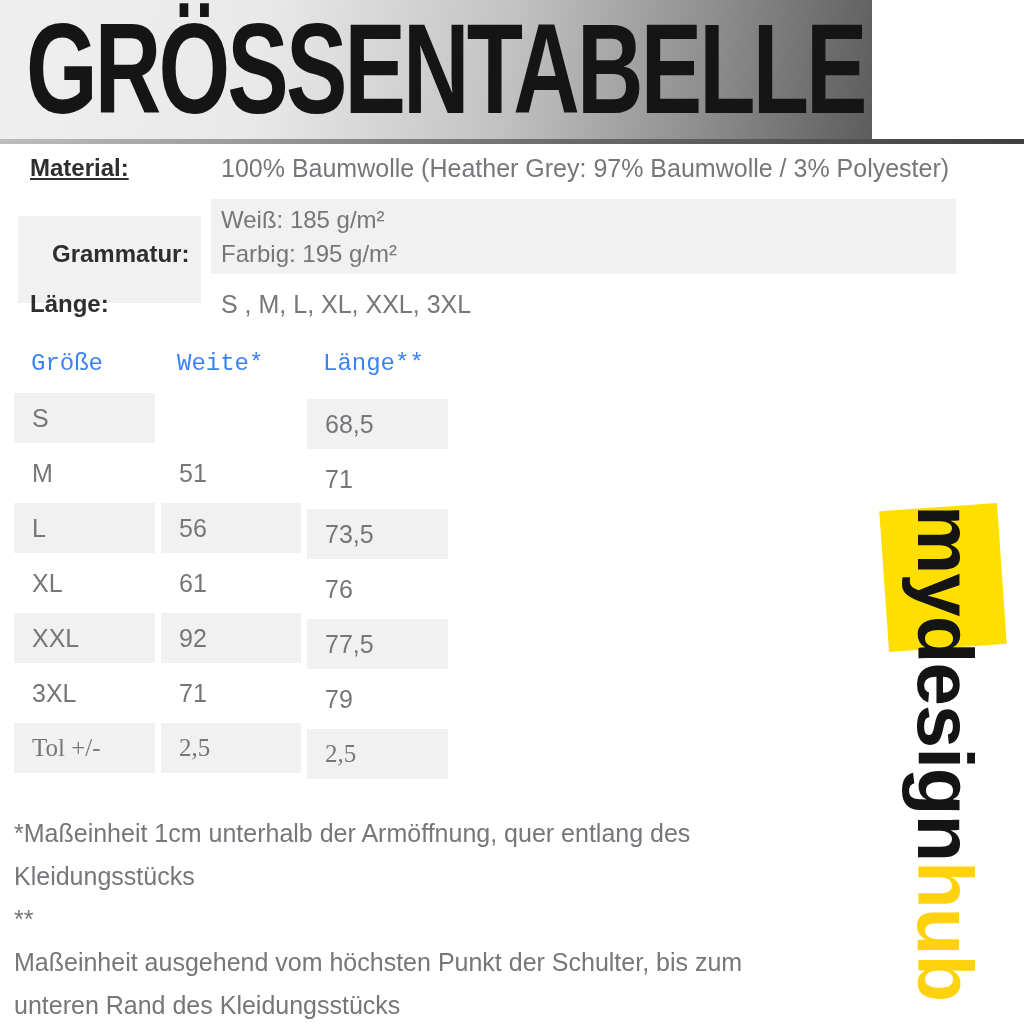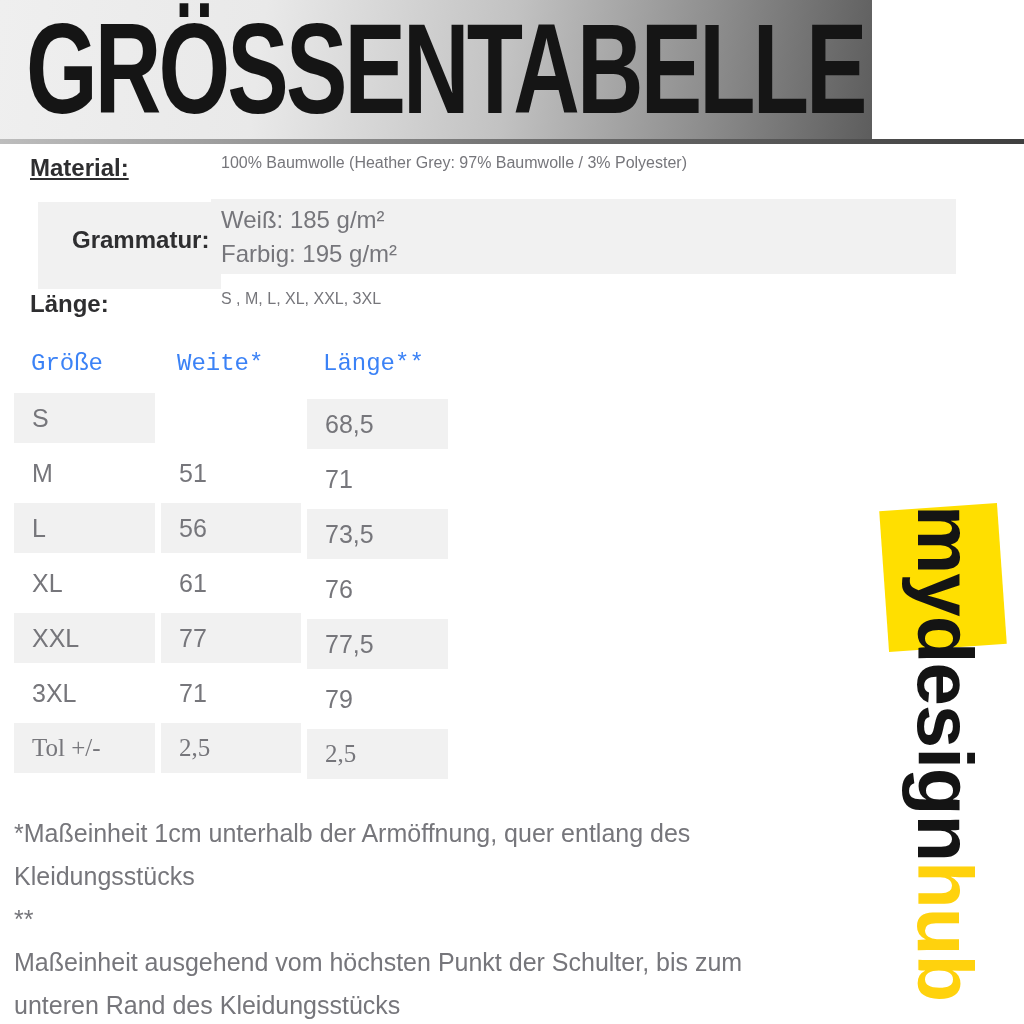--- a/index.html
+++ b/index.html
@@ -44,29 +44,29 @@
   
   .lbl {
     position: absolute;
     font-size: 24px;
     font-weight: bold;
     color: #2e2e30;
     white-space: nowrap;
   }
   .val {
     position: absolute;
-    font-size: 16px;
+    font-size: 25px;
     color: #76767b;
     white-space: nowrap;
   }
   .gray-block {
     position: absolute;
     background: #f1f1f1;
   }
-  .gram-label-block { left: 18px;  top: 202px; width: 183px; height: 87px; margin-left: 20px; }
+  .gram-label-block { left: 18px;  top: 216px; width: 183px; height: 87px; }
   .gram-value-block { left: 211px; top: 199px; width: 745px; height: 75px; }
   .gram-label-text  { left: 34px;  top: 0; line-height: 75px; position: relative; }
   .gram-lines { position: absolute; left: 221px; top: 203px; font-size: 24px; color: #76767b; line-height: 34px; }
 
   
   .th {
     position: absolute;
     font-size: 24px;
     color: #3b82f6;
     white-space: nowrap;
@@ -165,21 +165,21 @@
       <div class="cell c2">56</div>
       <div class="cell c3">73,5</div>
     </div>
     <div class="trow" style="top:558px;">
       <div class="cell c1">XL</div>
       <div class="cell c2">61</div>
       <div class="cell c3">76</div>
     </div>
     <div class="trow shaded" style="top:613px;">
       <div class="cell c1">XXL</div>
-      <div class="cell c2">77</div>
+      <div class="cell c2">92</div>
       <div class="cell c3">77,5</div>
     </div>
     <div class="trow" style="top:668px;">
       <div class="cell c1">3XL</div>
       <div class="cell c2">71</div>
       <div class="cell c3">79</div>
     </div>
     <div class="trow shaded" style="top:723px;font-family:Liberation Serif, serif;">
       <div class="cell c1">Tol +/-</div>
       <div class="cell c2">2,5</div>

